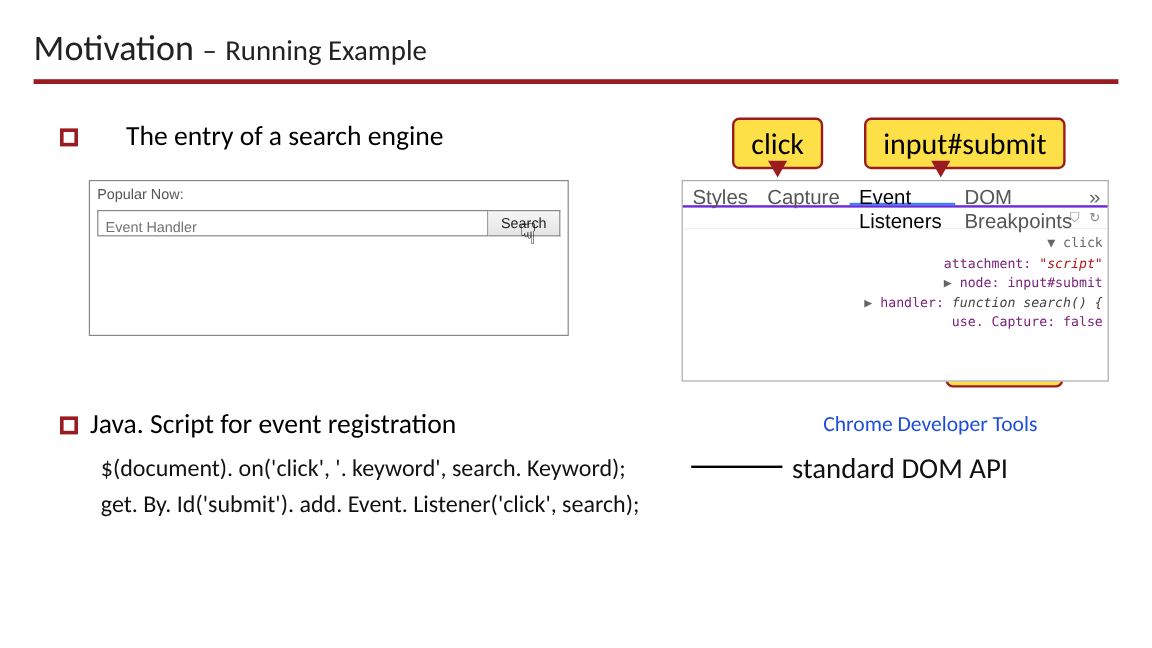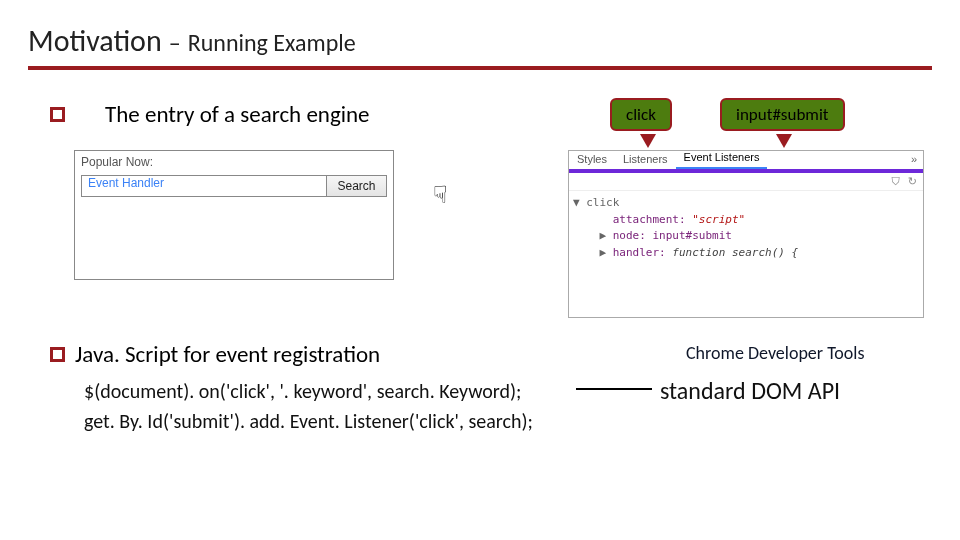--- a/index.html
+++ b/index.html
@@ -34,99 +34,99 @@
   #b2 { left: 50px; top: 340px; justify-content: space-between; }
   .code-lines {
     position: absolute; left: 84px; top: 376px;
     font-size: 20px; line-height: 1.5; color: #111;
     font-family: "Calibri", Arial, sans-serif;
   }
 
   
   .shot {
     position: absolute; left: 74px; top: 150px;
-    width: 320px; height: 130px;
+    width: 400px; height: 130px;
     border: 1px solid #888; background: #fff;
     font-family: "Segoe UI", Arial, sans-serif; font-size: 12px;
   }
   .shot .toprow {
     position: absolute; left: 6px; top: 4px; color: #555;
     display: flex; gap: 8px;
   }
   .shot .toprow .lbl { color: #555; }
   .shot .toprow .popular { color: #777; }
   .shot .searchbar {
     position: absolute; left: 6px; top: 24px; right: 6px; height: 22px;
     display: flex;
   }
   .shot .searchbar .field {
     flex: 1 1 auto; border: 1px solid #888; background: #fff;
-    display: flex; align-items: flex-start; padding: 0 6px; color: #3b82f6;
+    display: flex; align-items: flex-end; padding: 0 6px; color: #737373;
   }
   .shot .searchbar .btn {
     width: 60px; border: 1px solid #888; border-left: none;
     background: linear-gradient(#f6f6f6,#e4e4e4);
     display: flex; align-items: center; justify-content: center;
     font-size: 12px; color: #222;
   }
   .shot .cursor {
     position: absolute; font-size: 24px; color: #000;
   }
 
   
   .dt {
     position: absolute; left: 568px; top: 150px;
     width: 356px; height: 168px;
     border: 1px solid #aaa; background: #fff;
     font-family: Menlo, Consolas, monospace; font-size: 11px; color: #333;
   }
   .dt .tabs {
-    height: 22px; border-bottom: 4px solid #6d28d9; display: flex;
-    font-family: "Segoe UI", Arial, sans-serif; font-size: 11px; color: #555; align-items: flex-end;
+    height: 22px; border-bottom: 2px solid #6d28d9; display: flex;
+    font-family: "Segoe UI", Arial, sans-serif; font-size: 17px; color: #555;
   }
   .dt .tabs .tab { padding: 4px 8px; }
   .dt .tabs .tab.active { color: #000; border-bottom: 2px solid #3b82f6; }
   .dt .tabs .spacer { flex: 1; }
   .dt .tabs .chev { padding: 4px 6px; color: #666; }
   .dt .ctrl {
     height: 18px; border-bottom: 1px solid #eee;
     display: flex; justify-content: flex-end; align-items: center;
     padding: 0 6px; gap: 8px; color: #888; font-size: 11px;
     font-family: "Segoe UI", Arial, sans-serif;
   }
   .dt .body { padding: 4px 4px; line-height: 1.5; }
-  .dt .line { white-space: pre; }
+  .dt .line { white-space: pre; text-align: right; }
   .dt .tri { color: #666; }
   .dt .sel { color: #7a237a; }
   .dt .link { color: #1155cc; text-decoration: underline; float: right; margin-right: 4px; }
   .dt .key { color: #7a237a; }
   .dt .str { color: #b31515; font-style: italic; }
   .dt .fn  { color: #444; font-style: italic; }
   .dt .val { color: #7a237a; }
 
   
   .callout {
-    position: absolute; background: #4d7c0f; border: 2px solid #9a1c20;
-    border-radius: 6px; padding: 4px 14px; font-size: 17px;
+    position: absolute; background: #fde047; border: 2px solid #9a1c20;
+    border-radius: 6px; padding: 4px 14px; font-size: 25px;
     font-family: "Calibri", Arial, sans-serif; color: #000;
   }
   .tail {
     position: absolute; width: 0; height: 0;
     border-left: 8px solid transparent; border-right: 8px solid transparent;
   }
   #co1 { left: 610px; top: 98px; }
   #co2 { left: 720px; top: 98px; }
   #co3 { left: 788px; top: 280px; }
   #t1  { left: 640px; top: 134px; border-top: 14px solid #9a1c20; }
   #t2  { left: 776px; top: 134px; border-top: 14px solid #9a1c20; }
   #t3  { left: 810px; top: 268px; border-bottom: 14px solid #9a1c20; }
 
   .caption {
     position: absolute; left: 686px; top: 342px;
-    font-size: 18px; color: #0f172a;
+    font-size: 18px; color: #1d4ed8;
   }
   .api-label {
     position: absolute; left: 660px; top: 376px;
     font-size: 24px; color: #111;
   }
   .connector {
     position: absolute; height: 2px; background: #000;
     top: 388px; left: 576px; width: 76px;
   }
 </style>
@@ -163,34 +163,36 @@
 <div id="co1" class="callout"><span>click</span></div>
 <div id="t1" class="tail"></div>
 <div id="co2" class="callout"><span>input#submit</span></div>
 <div id="t2" class="tail"></div>
 <div id="co3" class="callout"><span>search</span></div>
 <div id="t3" class="tail"></div>
 
 <div class="dt">
   <div class="tabs">
     <div class="tab">Styles</div>
-    <div class="tab">Listeners</div>
+    <div class="tab">Capture</div>
     <div class="tab active">Event Listeners</div>
+    <div class="tab">DOM Breakpoints</div>
     <div class="spacer"></div>
     <div class="chev">»</div>
   </div>
   <div class="ctrl">
     <span>⛉</span>
     <span>↻</span>
   </div>
   <div class="body">
     <div class="line"><span class="tri">▼ click</span></div>
     <div class="line">      <span class="key">attachment:</span> <span class="str">"script"</span></div>
     <div class="line">    <span class="tri">▶</span> <span class="key">node:</span> <span class="sel">input#submit</span></div>
     <div class="line">    <span class="tri">▶</span> <span class="key">handler:</span> <span class="fn">function search() {</span></div>
+    <div class="line">      <span class="key">use. Capture:</span> <span class="val">false</span></div>
   </div>
 </div>
 
 <div class="caption">Chrome Developer Tools</div>
 
 <div id="b2" class="bullet-row">
   <span class="sq"></span>
   <span>Java. Script for event registration</span>
 </div>
 <div class="code-lines">

